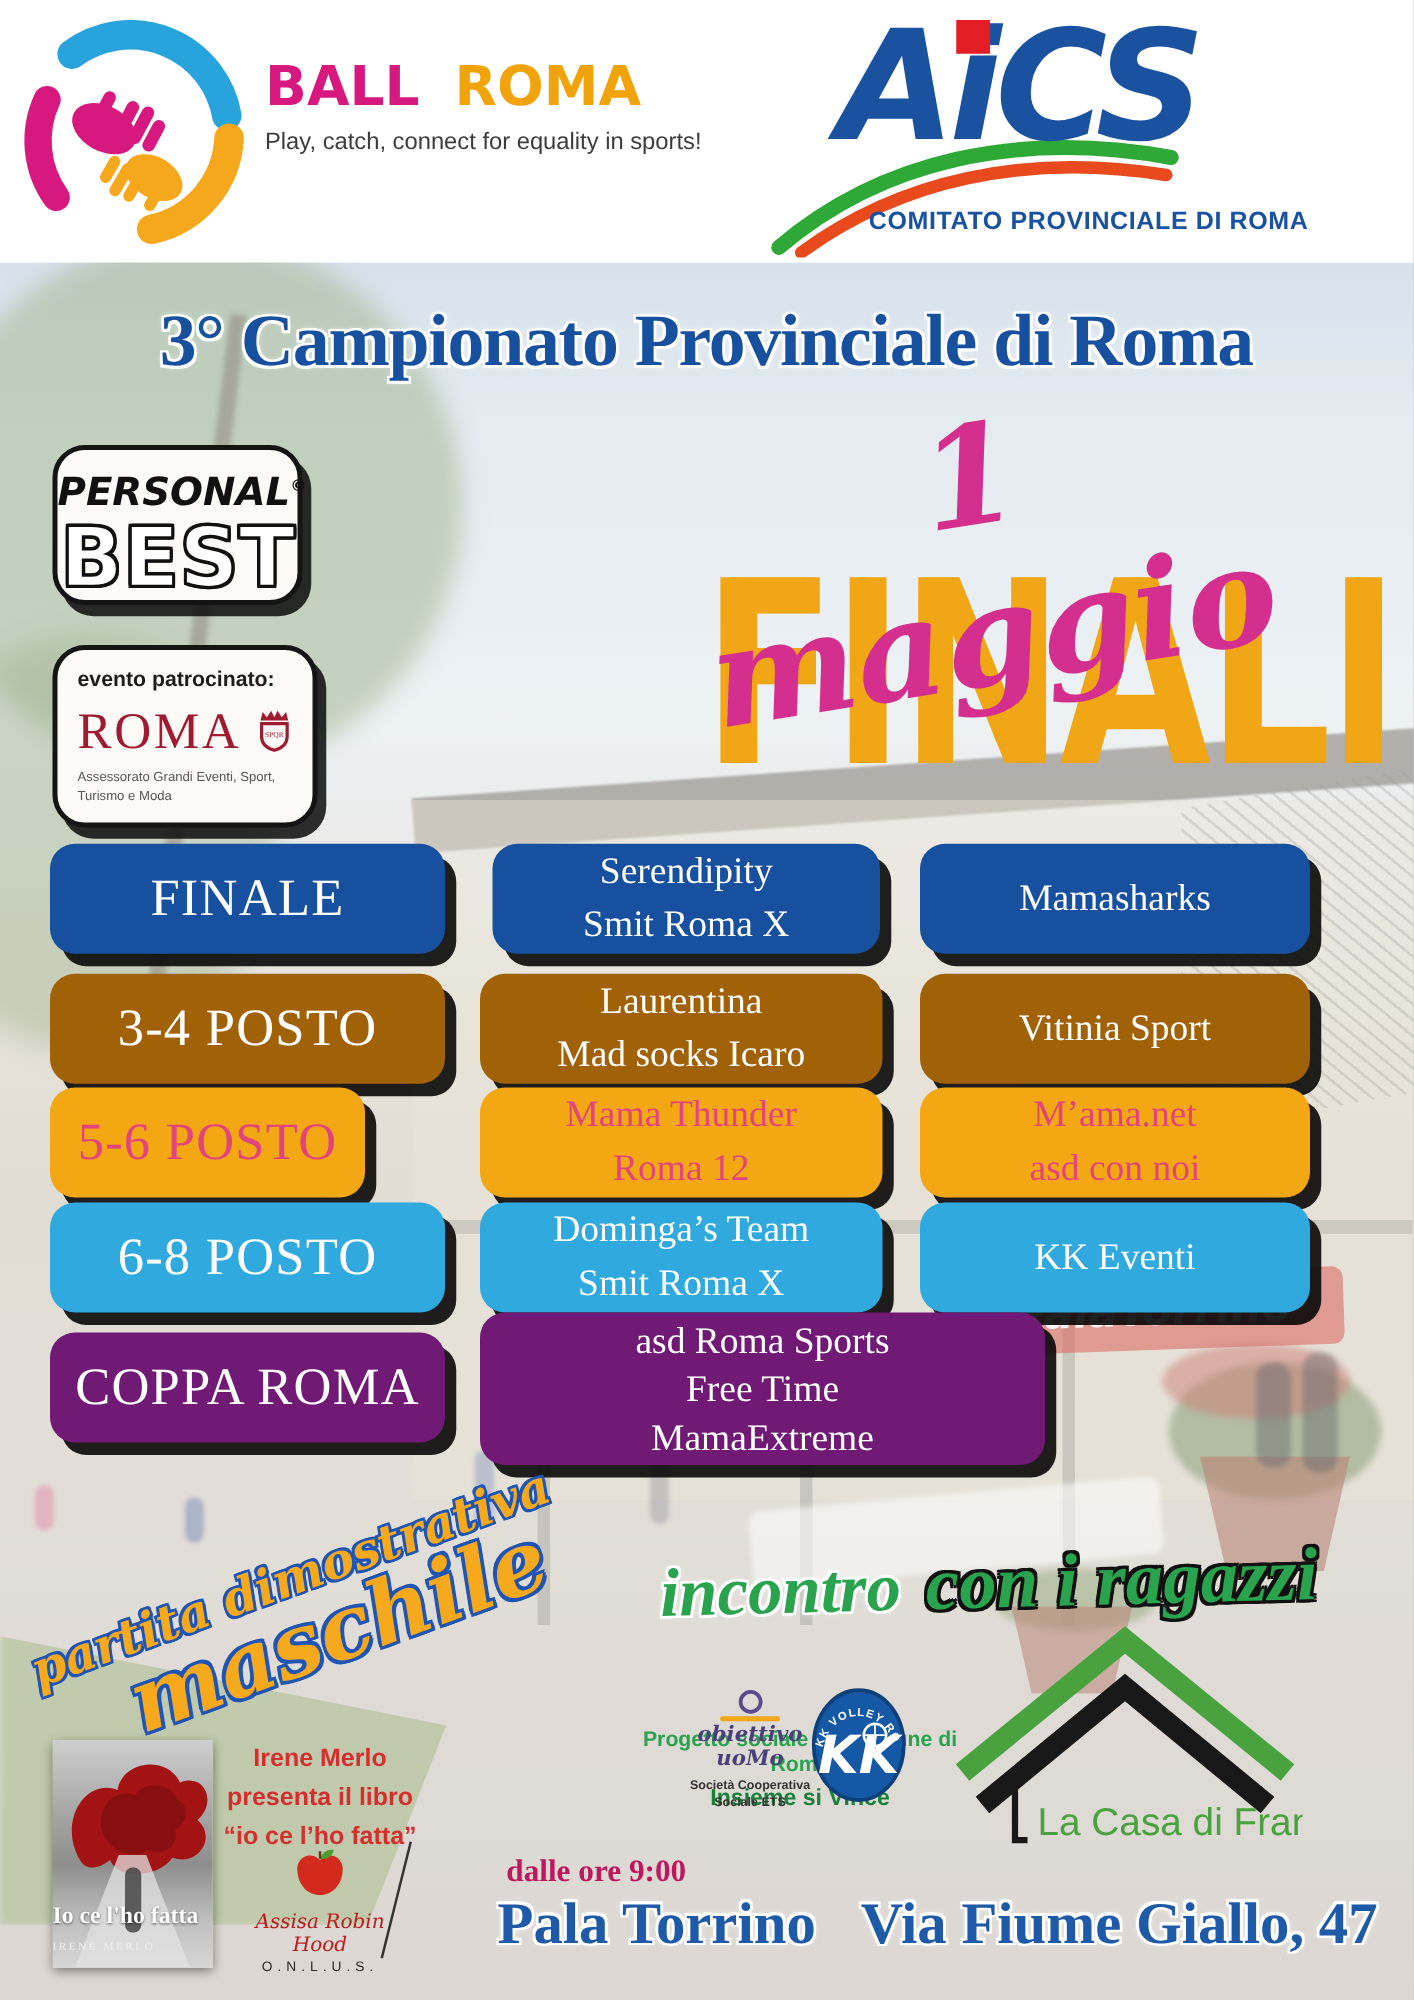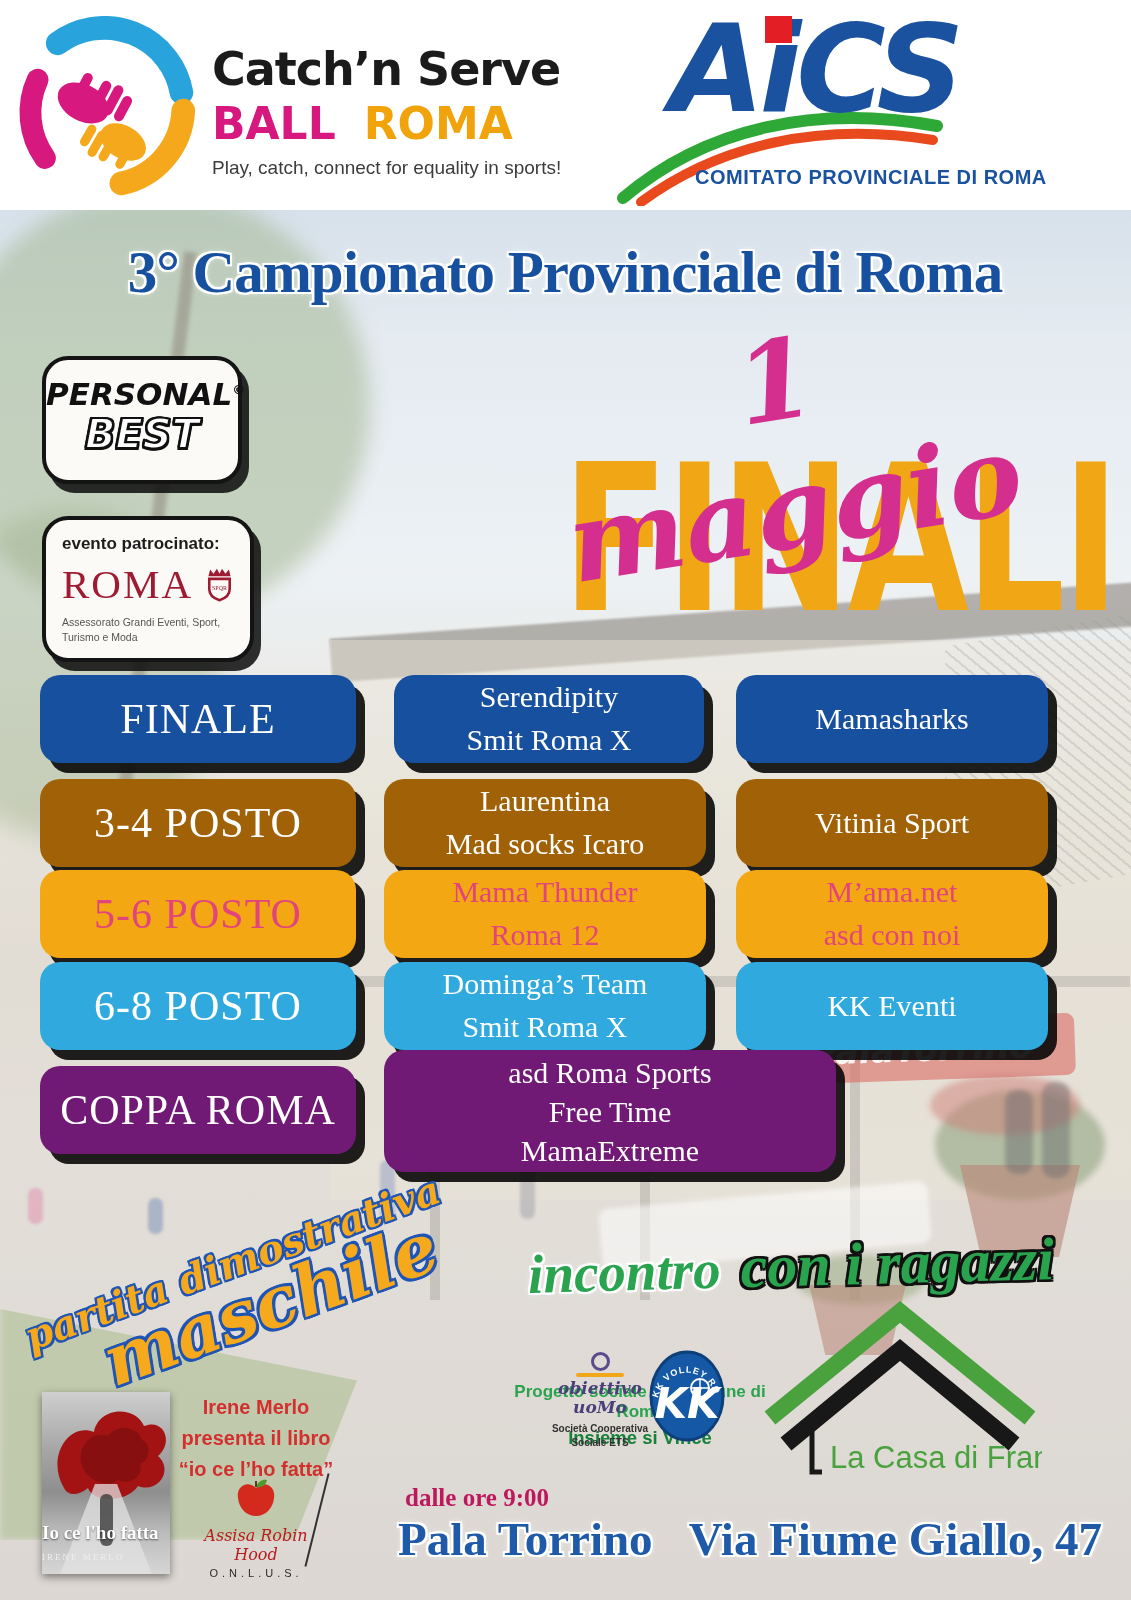--- a/index.html
+++ b/index.html
@@ -59,21 +59,21 @@
          font-family:"DejaVu Serif",serif;font-weight:bold;font-style:italic;font-size:110px;color:#d42f8e;}
   .finali{position:absolute;left:562px;top:438px;z-index:5;font-family:"DejaVu Sans",sans-serif;font-weight:bold;
          font-size:182px;line-height:1;color:#f1a616;letter-spacing:-4px;transform:scale(.86,1.12);transform-origin:top left;}
 
   
   .badge{position:absolute;background:#fbfaf7;border:4px solid #141414;border-radius:26px;
          box-shadow:7px 9px 0 rgba(10,10,10,.85);z-index:6;}
   .pb{left:42px;top:356px;width:200px;height:128px;text-align:center;padding-top:16px;box-sizing:border-box;}
   .pb-1{font-family:"DejaVu Sans",sans-serif;font-weight:bold;font-style:italic;font-size:31px;color:#111;letter-spacing:0px;}
   .pb-1 sup{font-size:13px;}
-  .pb-2{font-family:"DejaVu Sans",sans-serif;font-weight:bold;font-style:italic;font-size:40px;line-height:1;color:#fff;
+  .pb-2{font-family:"DejaVu Sans",sans-serif;font-weight:bold;font-size:66px;line-height:1;color:#fff;
         margin-top:2px;-webkit-text-stroke:2px #111;
         text-shadow:-1.5px 0 0 #111,1.5px 0 0 #111,0 -1.5px 0 #111,0 1.5px 0 #111,-1.5px -1.5px 0 #111,1.5px 1.5px 0 #111,-1.5px 1.5px 0 #111,1.5px -1.5px 0 #111;}
   .pat{left:42px;top:516px;width:212px;height:146px;box-sizing:border-box;padding:14px 16px 10px;}
   .pat-label{font-weight:bold;font-size:17px;color:#1d1d1d;}
   .pat-row{display:flex;align-items:center;gap:12px;margin-top:6px;}
   .pat-city{font-family:"Liberation Serif",serif;font-size:41px;color:#9e1b32;letter-spacing:2px;}
   .pat-cap{font-size:10.5px;color:#555;margin-top:7px;line-height:1.4;}
 
   
   .pill{position:absolute;border-radius:20px;box-shadow:9px 10px 0 rgba(8,8,8,.9);z-index:6;
@@ -83,21 +83,21 @@
   .ln{font-size:30px;line-height:1.42;}
   .bg-blue{background:#17509e}.bg-pink{background:#a16207}.bg-orange{background:#f3a712}
   .bg-cyan{background:#2fa9de}.bg-green{background:#701a75}
   .tx-pink{color:#e2457c}
   #p-r1l{left:40px;top:675px;width:316px;height:88px}
   #p-r1a{left:394px;top:675px;width:310px;height:88px}
   #p-r1b{left:736px;top:675px;width:312px;height:88px}
   #p-r2l{left:40px;top:779px;width:316px;height:88px}
   #p-r2a{left:384px;top:779px;width:322px;height:88px}
   #p-r2b{left:736px;top:779px;width:312px;height:88px}
-  #p-r3l{left:40px;top:870px;width:316px;height:88px}
+  #p-r3l{left:40px;top:870px;width:252px;height:88px}
   #p-r3a{left:384px;top:870px;width:322px;height:88px}
   #p-r3b{left:736px;top:870px;width:312px;height:88px}
   #p-r4l{left:40px;top:962px;width:316px;height:88px}
   #p-r4a{left:384px;top:962px;width:322px;height:88px}
   #p-r4b{left:736px;top:962px;width:312px;height:88px}
   #p-r5l{left:40px;top:1066px;width:316px;height:88px}
   #p-r5w{left:384px;top:1050px;width:452px;height:122px}
   #p-r5w .ln{line-height:1.3;}
 
   
@@ -196,21 +196,20 @@
         </g>
         <g fill="#f5a81c" transform="rotate(-150 118 142)">
           <ellipse cx="118" cy="146" rx="27" ry="18"></ellipse>
           <rect x="124" y="116" width="10" height="30" rx="5"></rect>
           <rect x="137" y="114" width="10" height="32" rx="5"></rect>
           <rect x="150" y="120" width="10" height="26" rx="5"></rect>
           <rect x="104" y="118" width="10" height="26" rx="5"></rect>
         </g>
       </svg>
       <div class="csb-text">
-        <div class="csb-l1">Catch’n Serve</div>
         <div class="csb-l2">
           <span class="csb-ball">BALL</span>
           <span class="csb-roma">ROMA</span>
         </div>
         <div class="csb-tag">Play, catch, connect for equality in sports!</div>
       </div>
     </div>
 
     <div class="aics">
       <svg class="aics-swoosh" width="340" height="120" viewBox="0 0 340 120">

